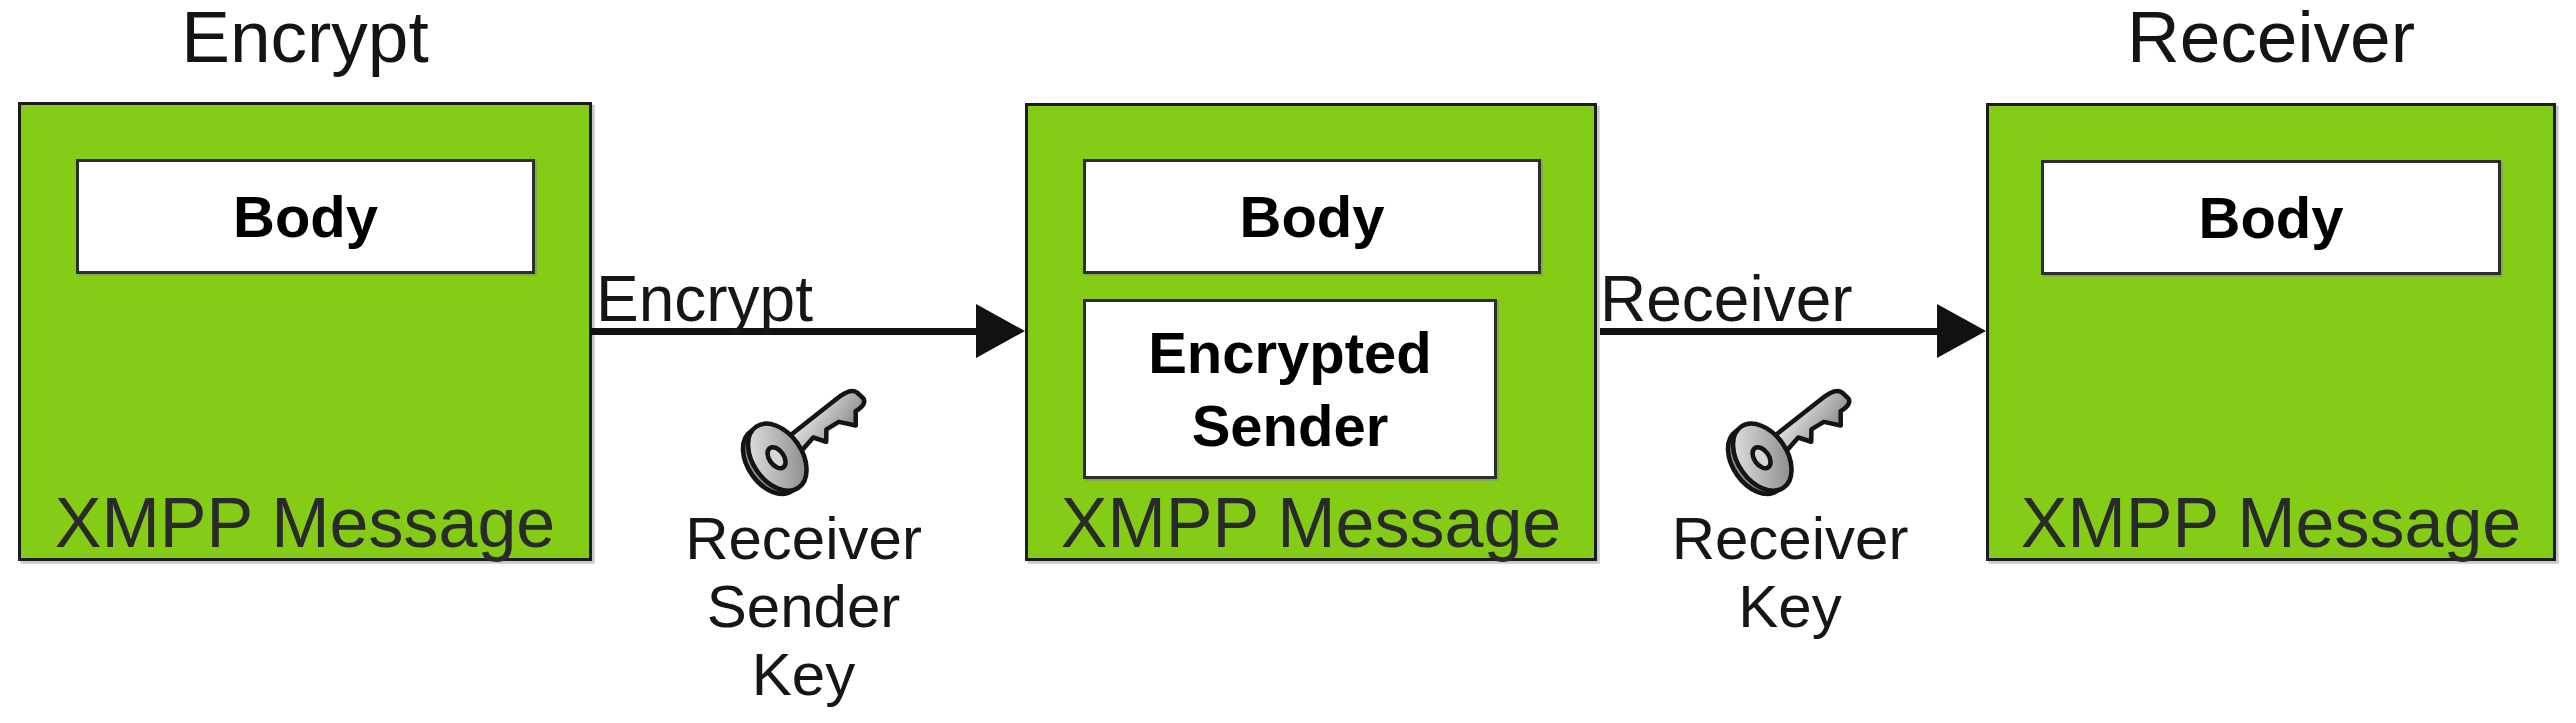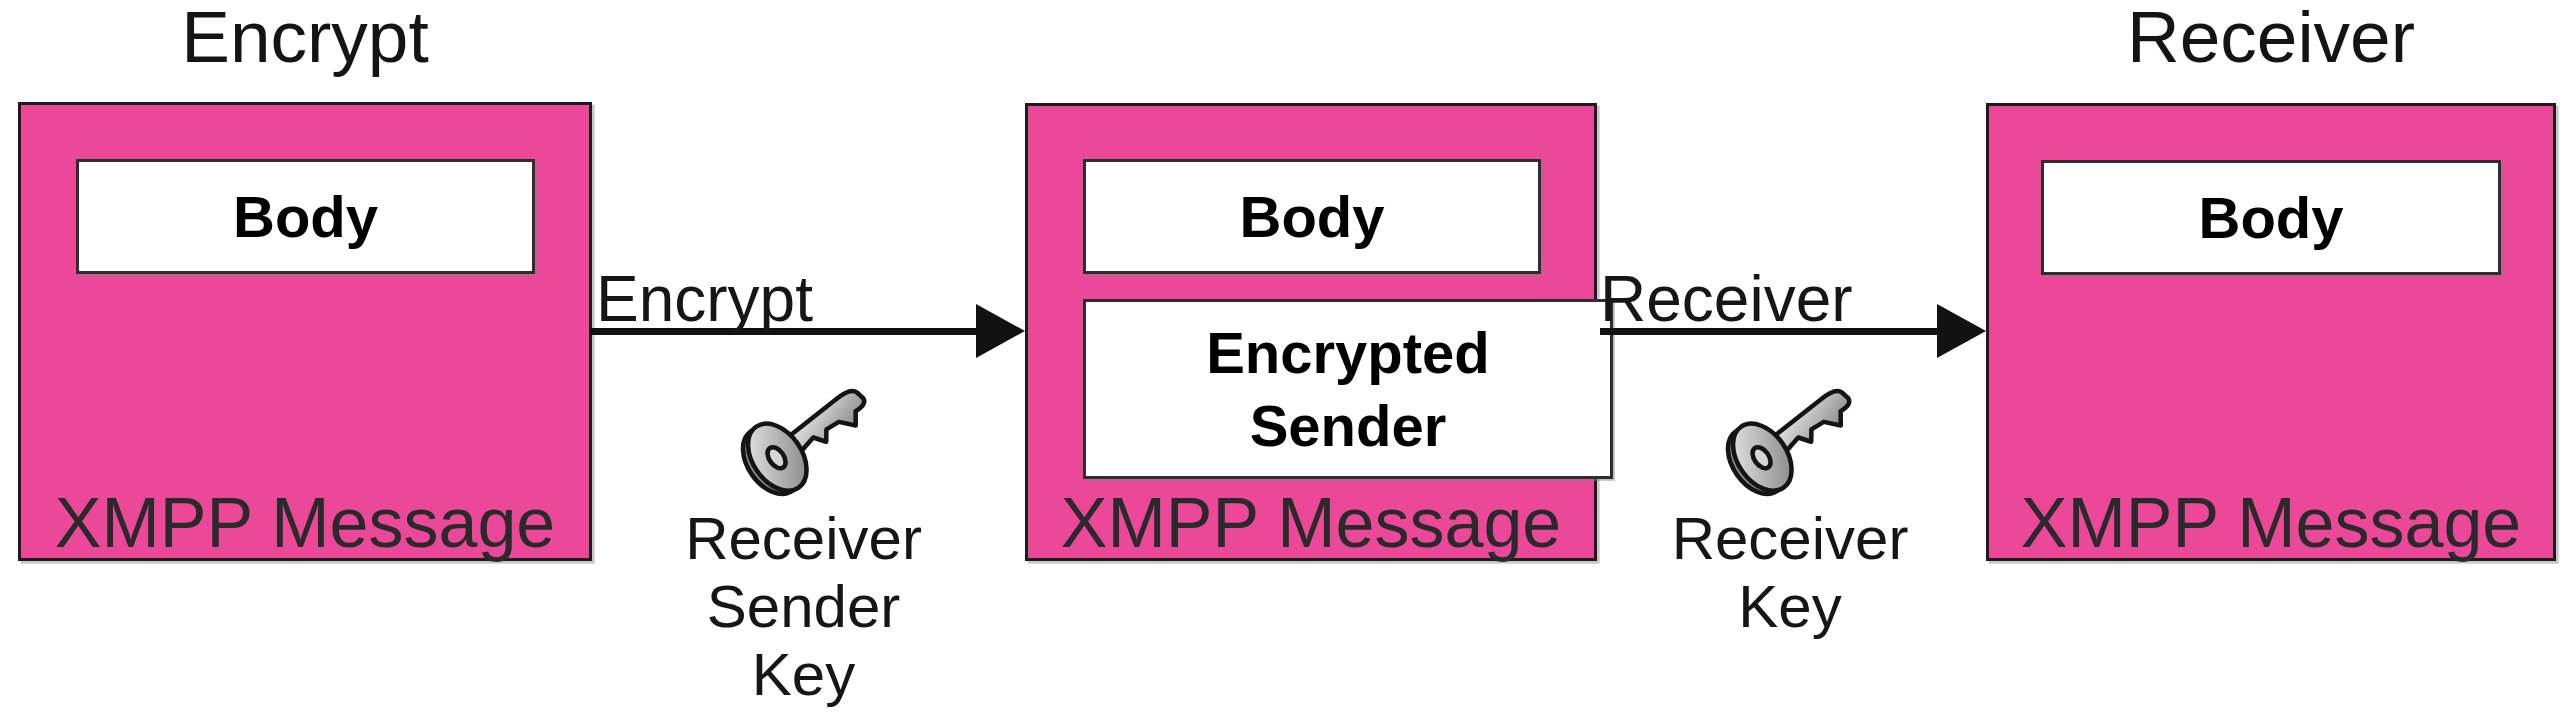--- a/index.html
+++ b/index.html
@@ -17,21 +17,21 @@
     top: 0;
     text-align: center;
     font-size: 73px;
     line-height: 1.0;
     color: #141414;
     white-space: nowrap;
   }
   .outer-box {
     position: absolute;
     border: 3.6px solid #1c1c1c;
-    background: #ec4899;
+    background: #84cc16;
     box-shadow: 2.7px 2.7px 0 rgba(130,130,130,0.45);
     box-sizing: border-box;
   }
   .inner-box {
     position: absolute;
     border: 3.6px solid #2e2e2e;
     background: #ffffff;
     box-shadow: 1.8px 1.8px 0 rgba(130,130,130,0.5);
     box-sizing: border-box;
     display: flex;
@@ -123,21 +123,21 @@
   <div class="key-label" style="left:599px; width:409px;">
     <span>Receiver</span>
     <span>Sender</span>
     <span>Key</span>
   </div>
 
   <div class="outer-box" style="left:1025px; top:103px; width:572px; height:458px;">
     <div class="inner-box" style="left:55px; top:53px; width:458px; height:115px;">
       <span class="bold-label">Body</span>
     </div>
-    <div class="inner-box" style="left:55px; top:193px; width:530px; height:180px;">
+    <div class="inner-box" style="left:55px; top:193px; width:414px; height:180px;">
       <span class="bold-label">
         <span style="display:block">Encrypted</span>
         <span style="display:block">Sender</span>
       </span>
     </div>
     <div class="xmpp-label" style="top:382px;">XMPP Message</div>
   </div>
 
   <div class="arrow-line" style="left:1600px; width:338px;"></div>
   <div class="arrow-head" style="left:1937px;"></div>

